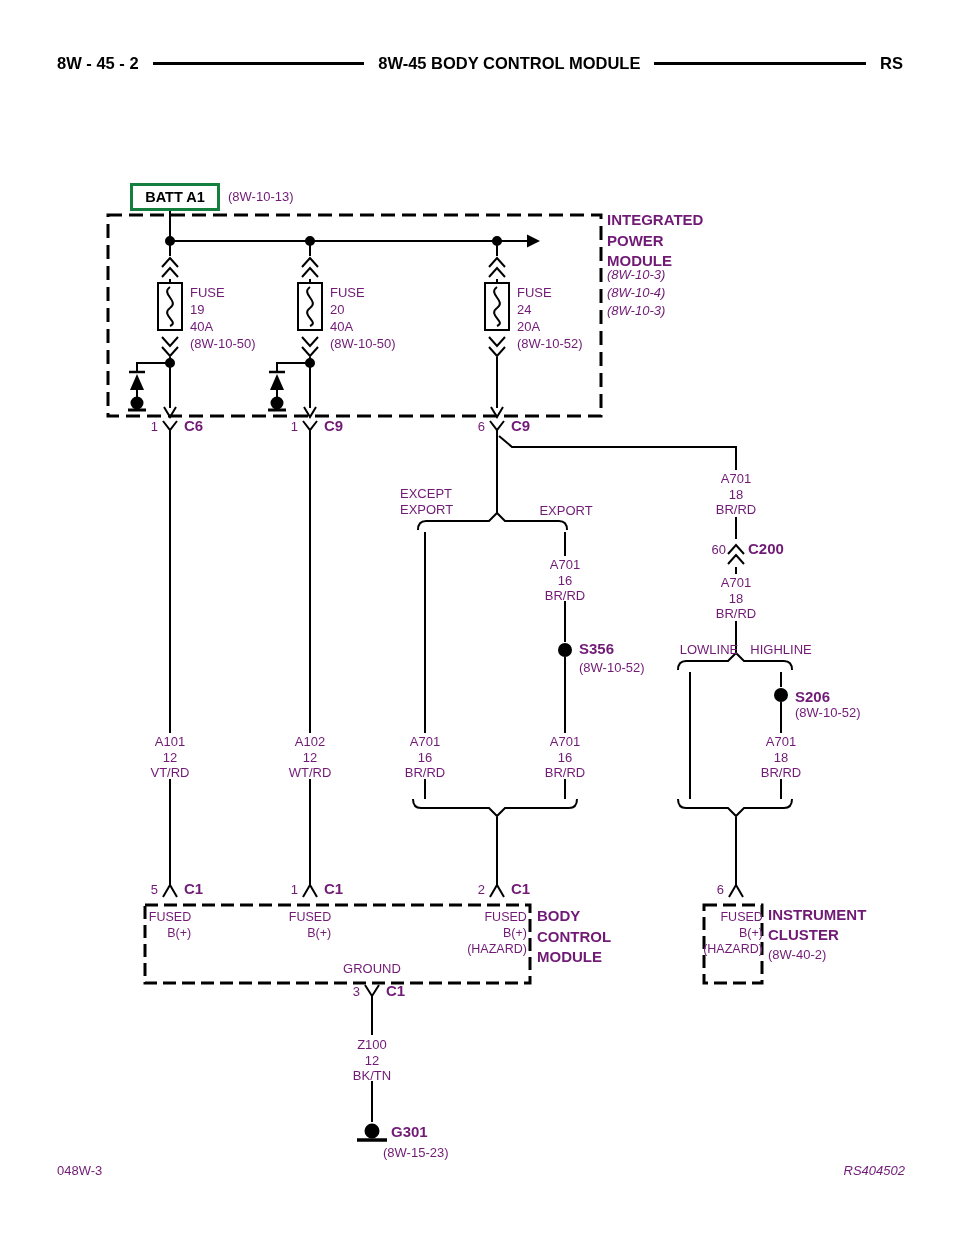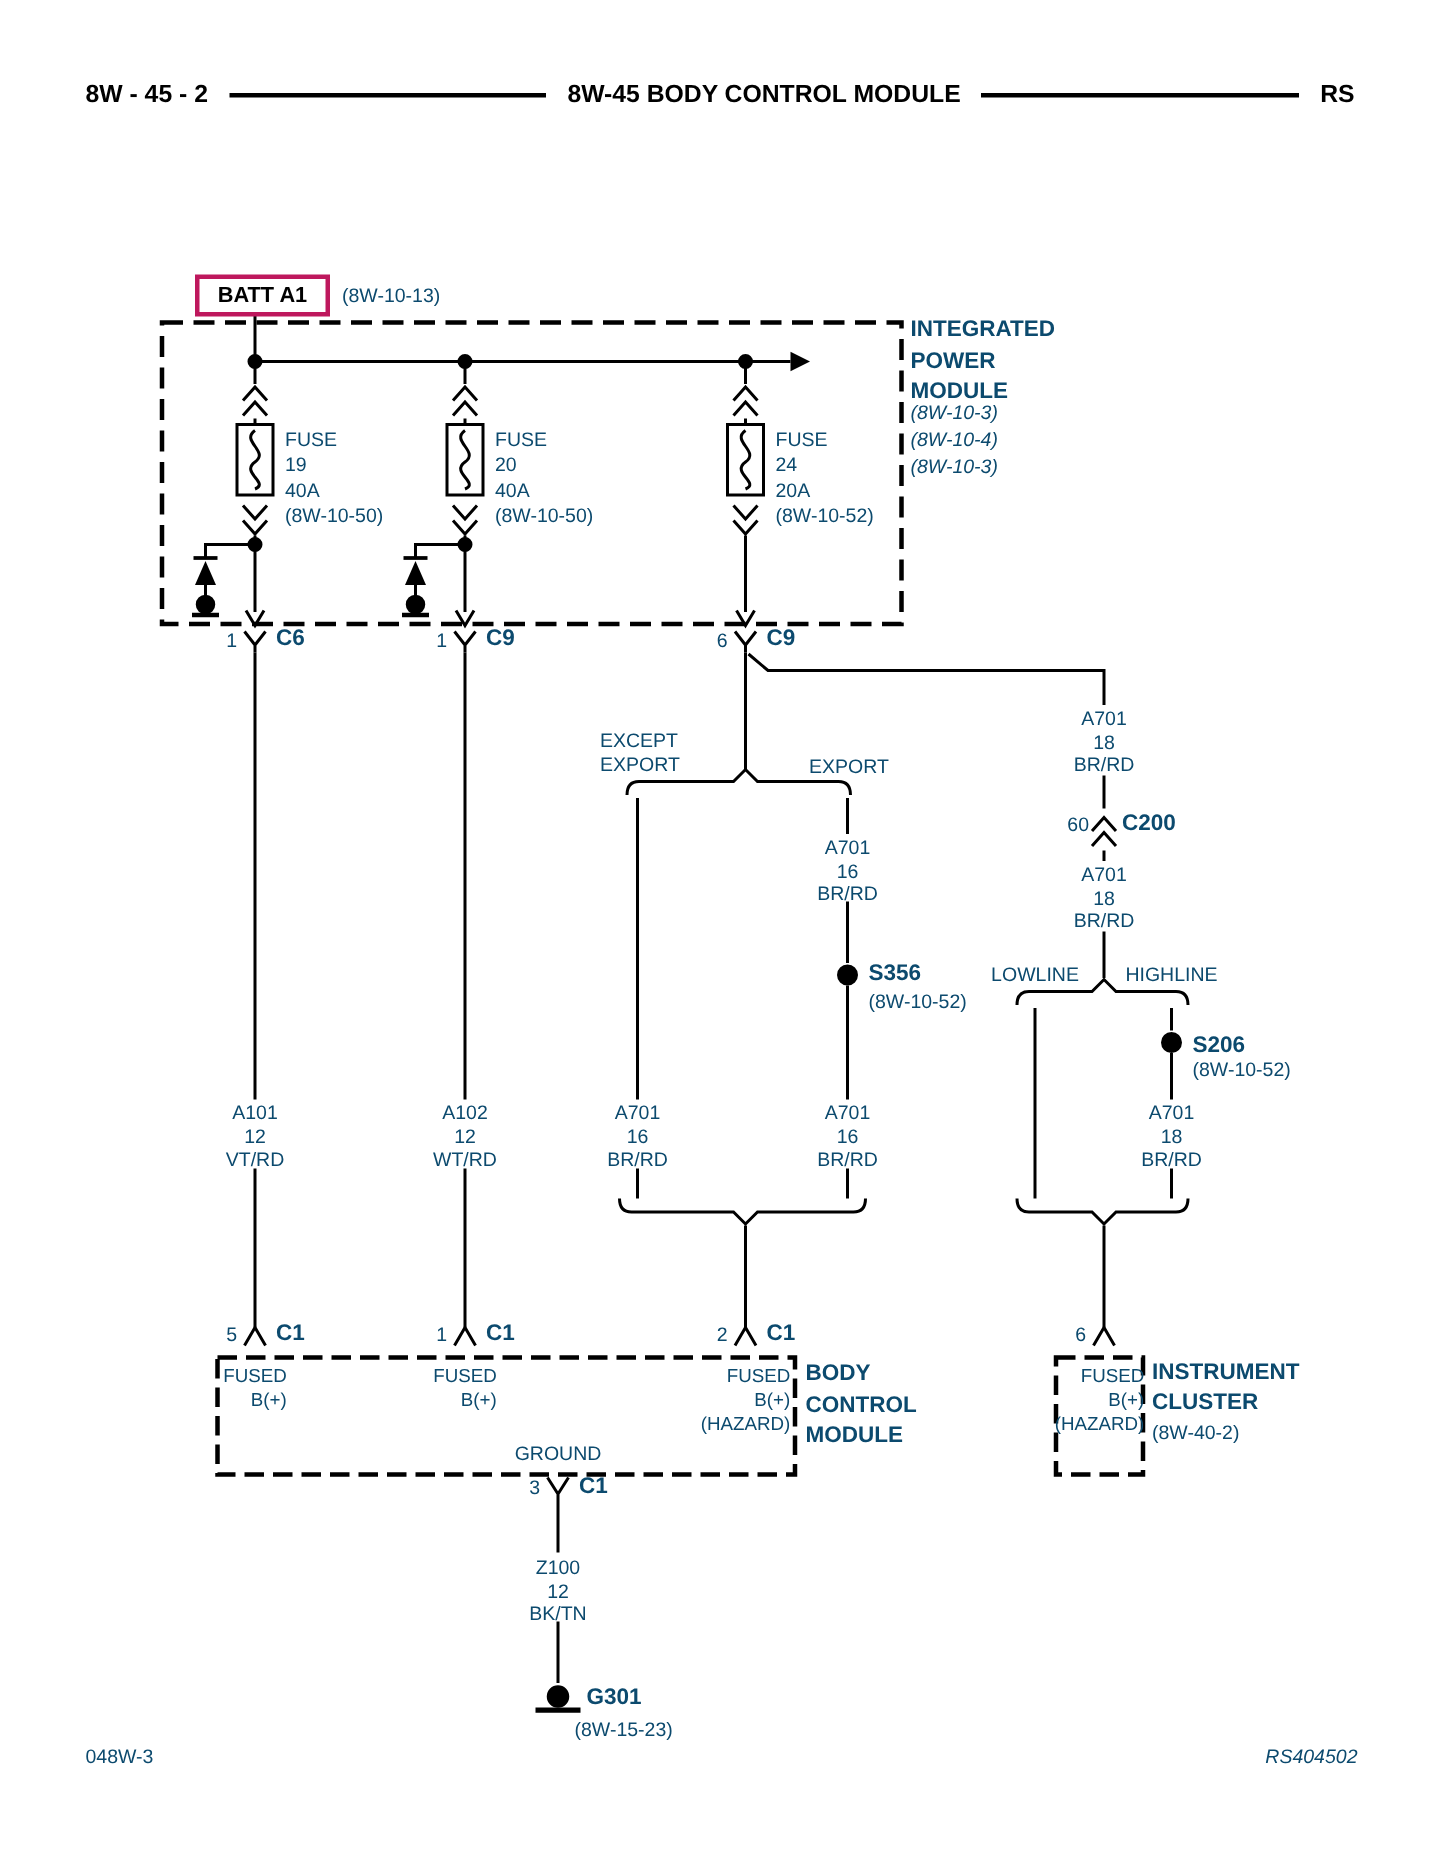--- a/index.html
+++ b/index.html
@@ -1,38 +1,38 @@
 <!DOCTYPE html>
 <html><head>
 <meta charset="utf-8">
 <style>
   html,body{margin:0;padding:0;background:#fff;}
   .canvas{position:relative;width:960px;height:1205px;background:#ffffff;
           font-family:"Liberation Sans",sans-serif;color:#000;overflow:hidden;}
   svg.wires{position:absolute;left:0;top:0;}
-  .t{position:absolute;white-space:nowrap;color:#0c4a6e;}
+  .t{position:absolute;white-space:nowrap;color:#701a75;}
   .b{font-weight:bold;}
   .s13{font-size:13px;}
   .s15{font-size:15px;}
   .ctr{transform:translateX(-50%);text-align:center;}
   .wl{font-size:13px;line-height:15.5px;}
   .wl span{display:block;}
   .pin{width:34px;text-align:right;font-size:13px;}
   .fuselbl{font-size:13px;line-height:17px;}
   .fuselbl span{display:block;}
   .boxfn{font-size:12.5px;line-height:16px;text-align:right;transform:translateX(-50%);}
   .boxfn span{display:block;}
   .modname{font-size:15px;font-weight:bold;line-height:20.5px;}
   .modname span{display:block;}
   .reflist{font-size:13px;line-height:18.2px;}
   .reflist span{display:block;}
   .header{position:absolute;left:57px;right:57px;top:54px;display:flex;align-items:center;}
   .header .htxt{font-size:16.5px;font-weight:bold;}
   .hline{flex:1;height:2.5px;background:#000;margin:0 14px;}
-  .battbox{position:absolute;left:130px;top:183px;width:84px;height:22px;border:3px solid #be185d;
+  .battbox{position:absolute;left:130px;top:183px;width:84px;height:22px;border:3px solid #15803d;
            display:flex;align-items:center;justify-content:center;font-size:14.5px;font-weight:bold;text-align:center;}
   .watermark{position:absolute;left:680px;top:1207px;font-size:30px;color:#999999;}
 </style>
 </head>
 <body>
 
 <div class="canvas">
 
   <svg class="wires" width="960" height="1242" viewBox="0 0 960 1242">
     <g stroke="#000" stroke-width="2" fill="none">
@@ -196,21 +196,21 @@
   <div class="t pin" style="left:264px;top:419px;">1</div>
   <div class="t b s15" style="left:324px;top:417px;">C9</div>
   <div class="t pin" style="left:451px;top:419px;">6</div>
   <div class="t b s15" style="left:511px;top:417px;">C9</div>
 
   <div class="t wl" style="left:400px;top:486px;">
     <span>EXCEPT</span>
     <span>EXPORT</span>
   </div>
   <div class="t s13 ctr" style="left:566px;top:503px;">EXPORT</div>
-  <div class="t s13 ctr" style="left:690px;top:642px;">LOWLINE</div>
+  <div class="t s13 ctr" style="left:709px;top:642px;">LOWLINE</div>
   <div class="t s13 ctr" style="left:781px;top:642px;">HIGHLINE</div>
 
   <div class="t wl ctr" style="left:736px;top:471px;">
     <span>A701</span>
     <span>18</span>
     <span>BR/RD</span>
   </div>
   <div class="t pin" style="left:692px;top:542px;">60</div>
   <div class="t b s15" style="left:748px;top:540px;">C200</div>
   <div class="t wl ctr" style="left:736px;top:575px;">

